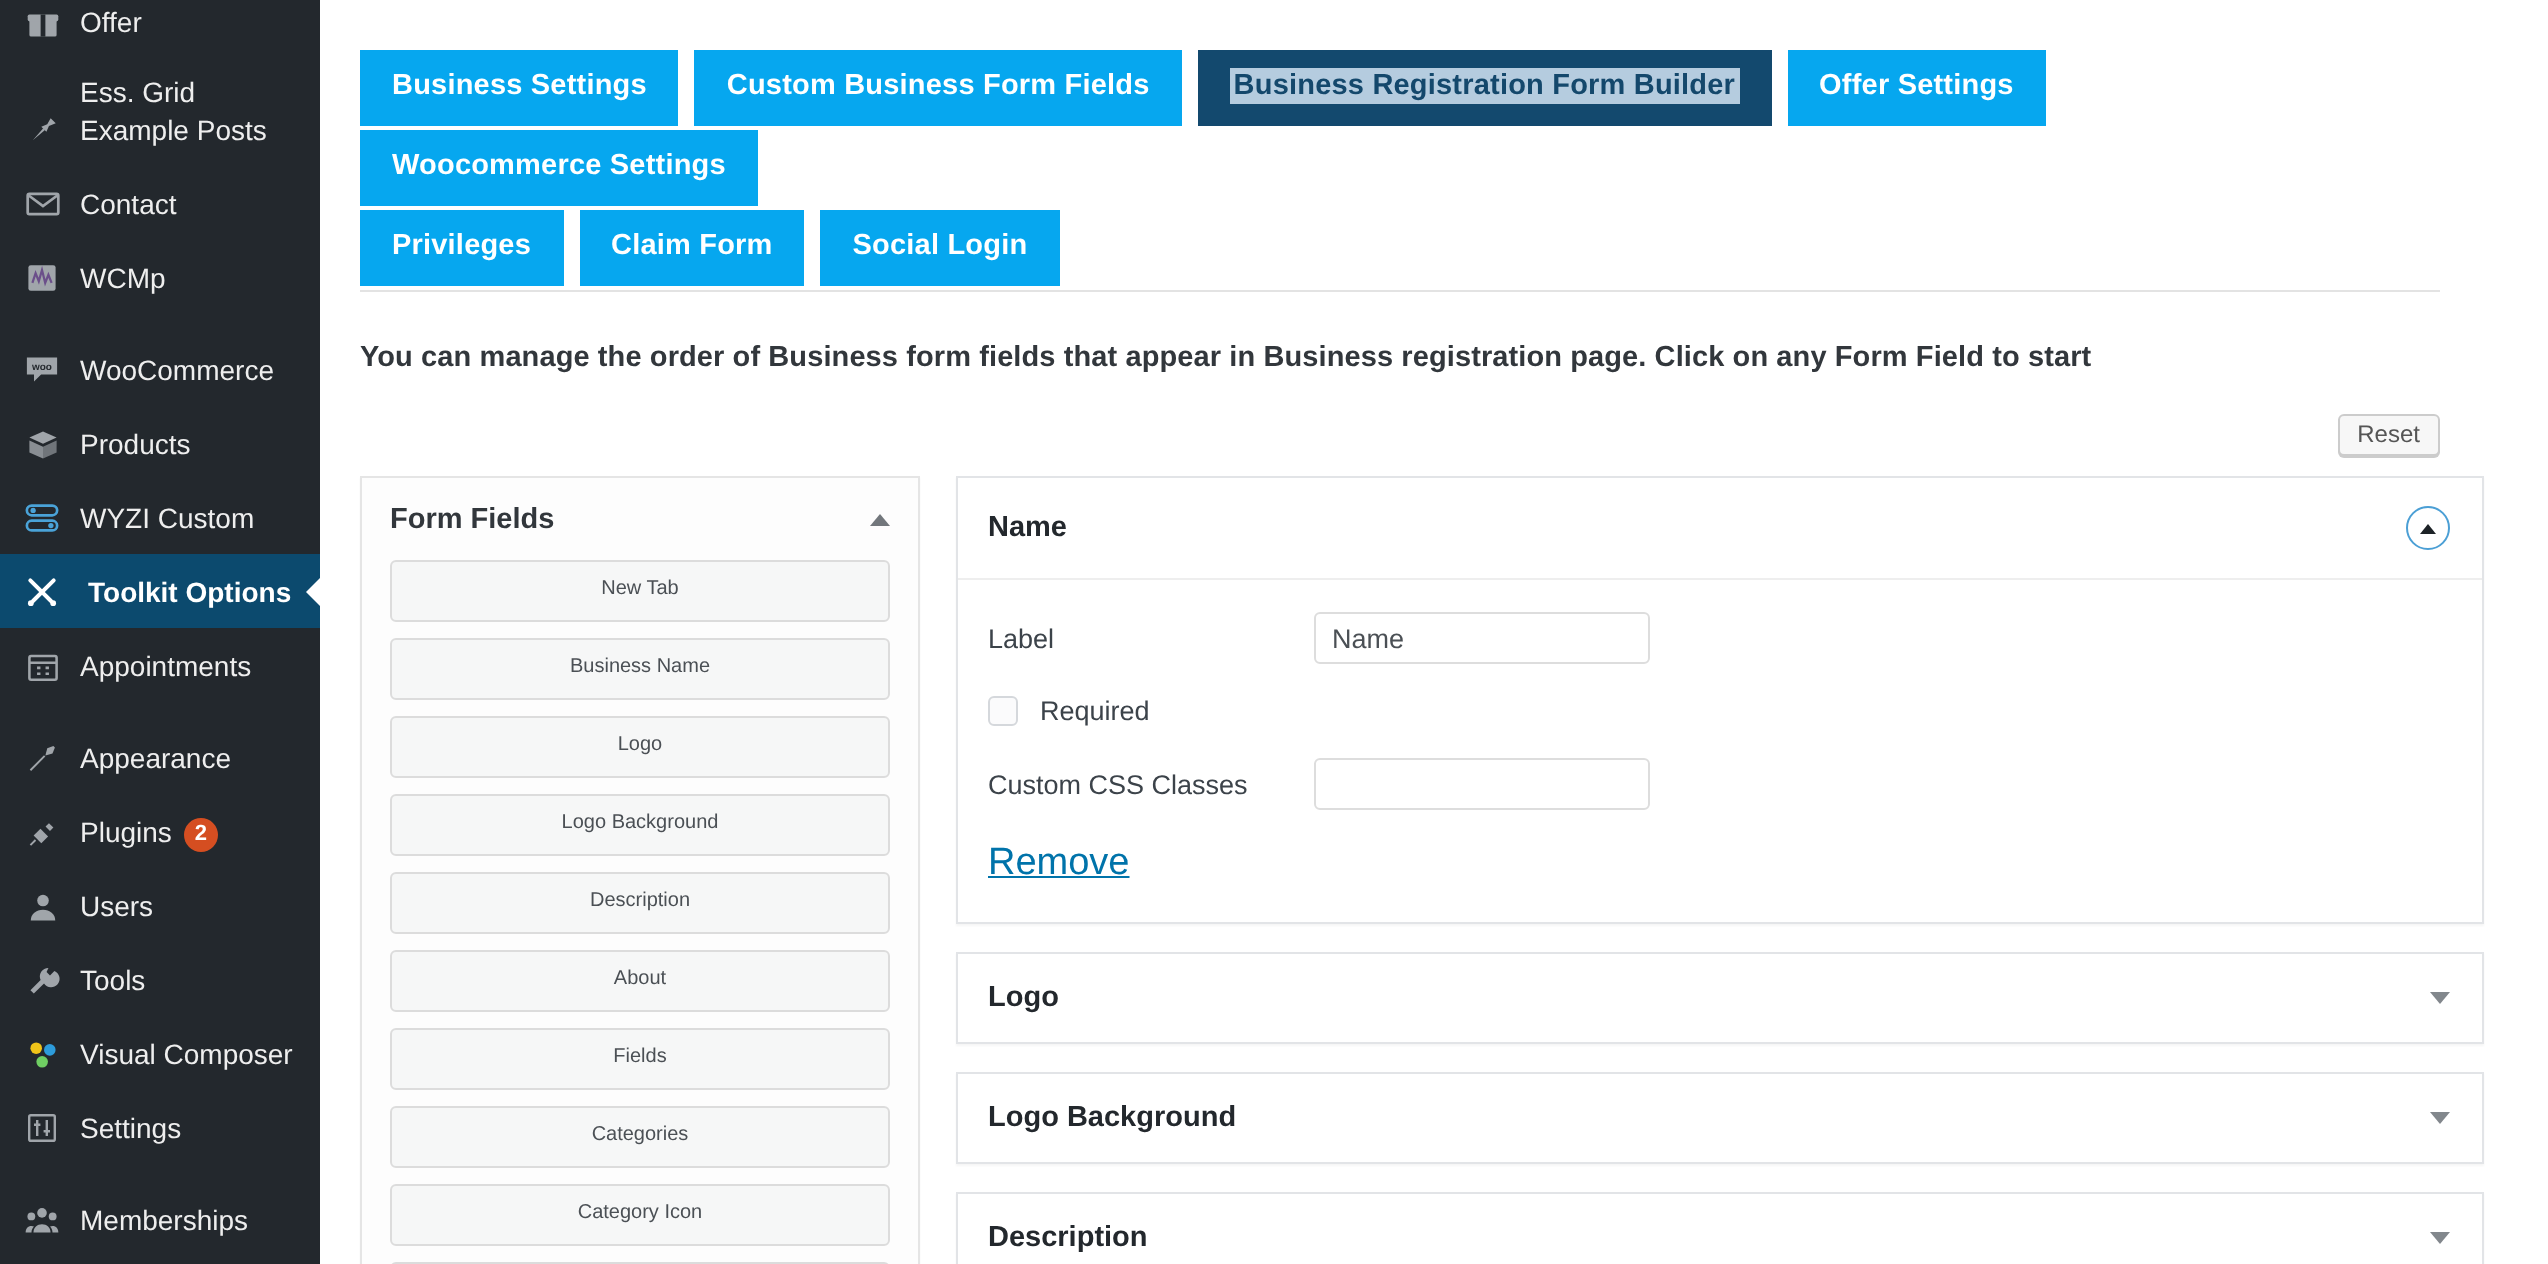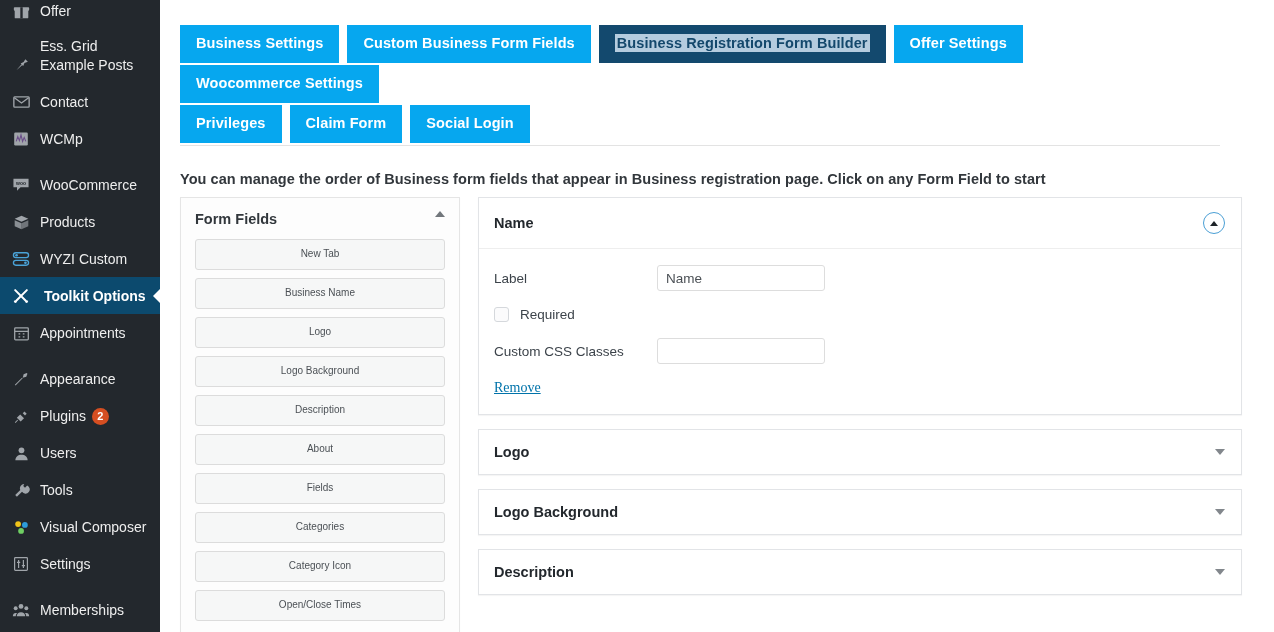--- a/index.html
+++ b/index.html
@@ -151,21 +151,21 @@
 
   
   .panel {
     width: 280px;
     background: #fdfdfd;
     border: 1px solid #e5e5e5;
     box-shadow: 0 1px 1px rgba(0,0,0,0.04);
   }
   .panel-head {
     display: flex;
-    align-items: flex-start;
+    align-items: center;
     justify-content: space-between;
     padding: 13px 14px 12px 14px;
   }
   .panel-title {
     font-size: 14.5px;
     font-weight: 700;
     color: #32373c;
   }
   .tri-up {
     width: 0; height: 0;
@@ -270,24 +270,23 @@
     cursor: pointer;
   }
   .check-row .clabel {
     margin-left: 11px;
     font-size: 13.5px;
     color: #3c434a;
   }
   .remove-link {
     display: inline-block;
     color: #0073aa;
-    font-size: 14px;
+    font-size: 19px;
     text-decoration: underline;
     cursor: pointer;
-    font-family: Liberation Serif, serif;
   }
 </style>
 </head>
 <body>
 
 <div class="screen">
 
   <nav class="sidebar">
 
     <div class="sb-item" style="padding-top:0;">
@@ -482,20 +481,23 @@
       </div>
       <div class="tabs-row">
         <div class="tab">Privileges</div>
         <div class="tab">Claim Form</div>
         <div class="tab">Social Login</div>
       </div>
     </div>
 
     <div class="intro">You can manage the order of Business form fields that appear in Business registration page. Click on any Form Field to start</div>
 
+    <div class="reset-row">
+      <button class="reset-btn">Reset</button>
+    </div>
 
     <div class="columns">
 
       <div class="panel">
         <div class="panel-head">
           <span class="panel-title">Form Fields</span>
           <span class="tri-up"></span>
         </div>
         <div class="field-list">
           <button class="field-btn">New Tab</button>

